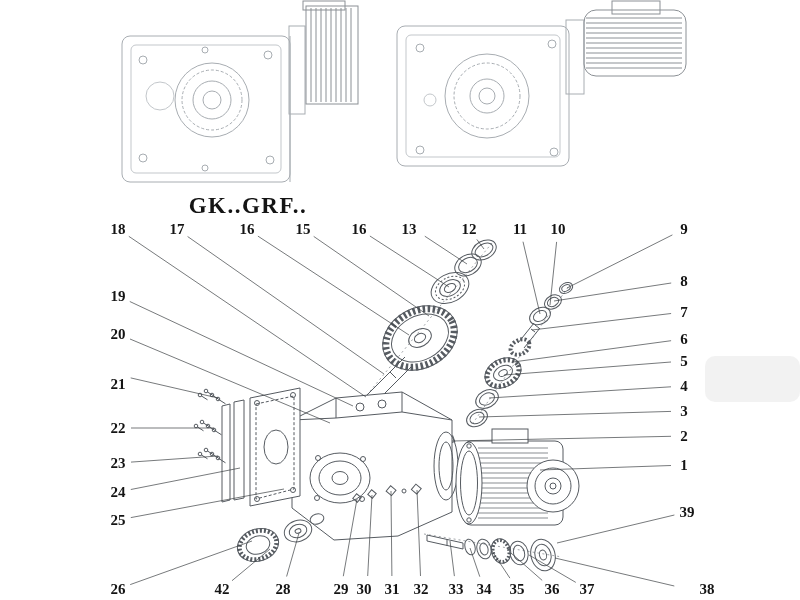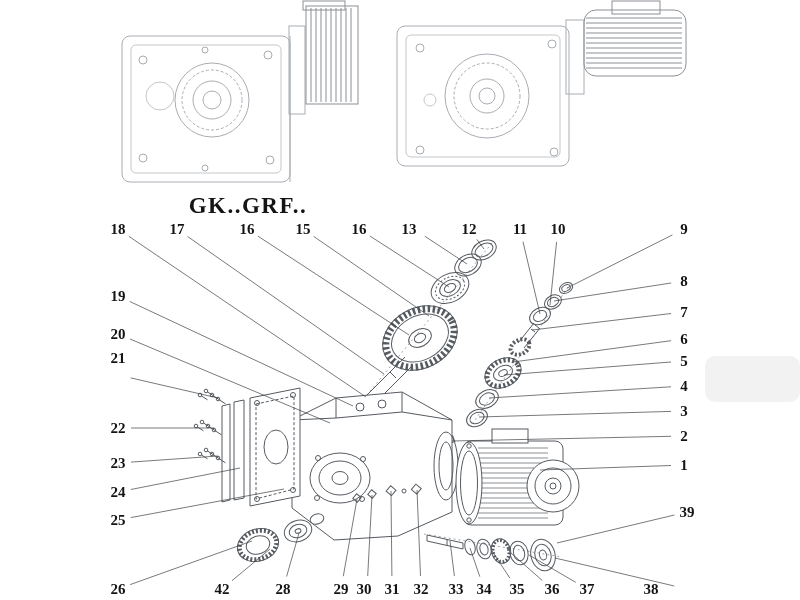--- a/index.html
+++ b/index.html
@@ -276,34 +276,34 @@
       <span class="callout" style="left: 520px; top: 229px;">11</span>
       <span class="callout" style="left: 469px; top: 229px;">12</span>
       <span class="callout" style="left: 409px; top: 229px;">13</span>
       <span class="callout" style="left: 359px; top: 229px;">16</span>
       <span class="callout" style="left: 303px; top: 229px;">15</span>
       <span class="callout" style="left: 247px; top: 229px;">16</span>
       <span class="callout" style="left: 177px; top: 229px;">17</span>
       <span class="callout" style="left: 118px; top: 229px;">18</span>
       <span class="callout" style="left: 118px; top: 296px;">19</span>
       <span class="callout" style="left: 118px; top: 334px;">20</span>
-      <span class="callout" style="left: 118px; top: 358px;">21</span>
+      <span class="callout" style="left: 118px; top: 384px;">21</span>
       <span class="callout" style="left: 118px; top: 428px;">22</span>
       <span class="callout" style="left: 118px; top: 463px;">23</span>
       <span class="callout" style="left: 118px; top: 492px;">24</span>
       <span class="callout" style="left: 118px; top: 520px;">25</span>
       <span class="callout" style="left: 118px; top: 589px; text-align: right;">26</span>
       <span class="callout" style="left: 222px; top: 589px;">42</span>
       <span class="callout" style="left: 283px; top: 589px;">28</span>
       <span class="callout" style="left: 341px; top: 589px;">29</span>
       <span class="callout" style="left: 364px; top: 589px;">30</span>
       <span class="callout" style="left: 392px; top: 589px; text-align: center;">31</span>
       <span class="callout" style="left: 421px; top: 589px;">32</span>
       <span class="callout" style="left: 456px; top: 589px;">33</span>
       <span class="callout" style="left: 484px; top: 589px;">34</span>
       <span class="callout" style="left: 517px; top: 589px;">35</span>
       <span class="callout" style="left: 552px; top: 589px;">36</span>
       <span class="callout" style="left: 587px; top: 589px;">37</span>
-      <span class="callout" style="left: 651px; top: 589px;">38</span>
+      <span class="callout" style="left: 707px; top: 589px;">38</span>
       <span class="callout" style="left: 687px; top: 512px;">39</span>
     </div>
 
 </div>
 
 </body></html>

